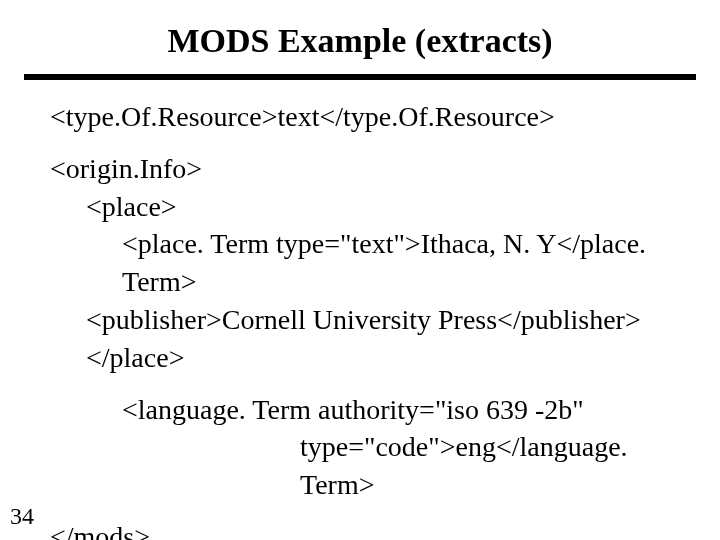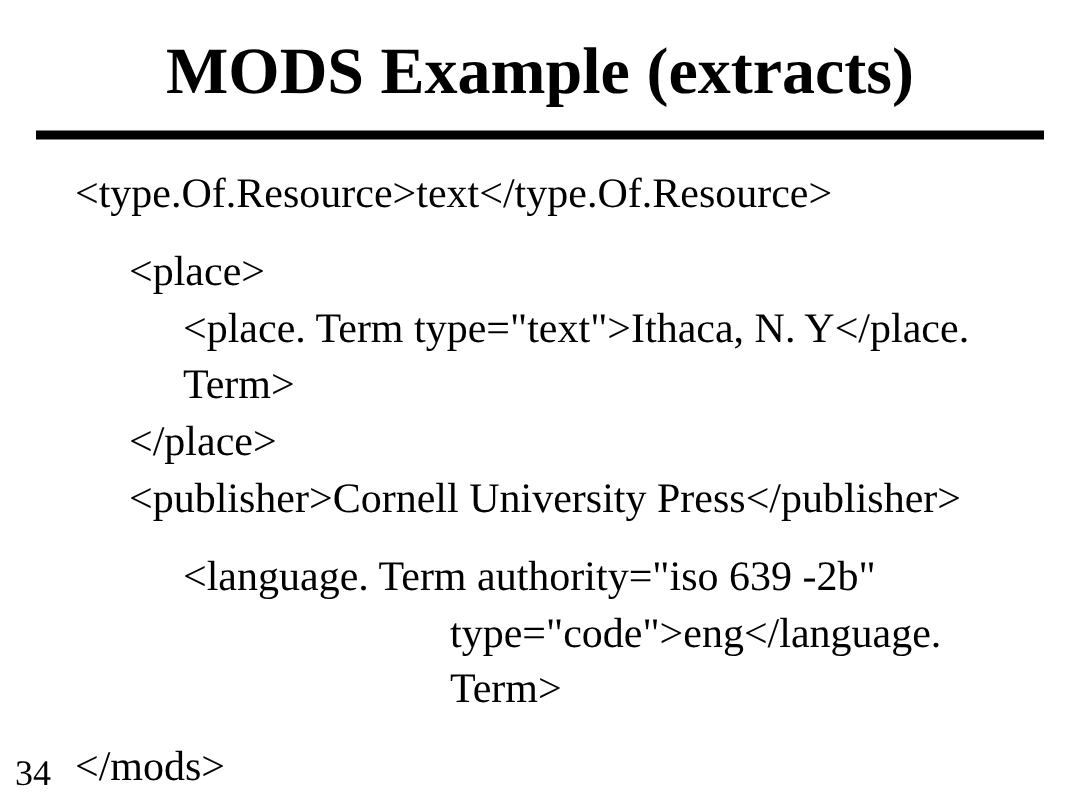--- a/index.html
+++ b/index.html
@@ -12,21 +12,21 @@
     color: #000;
     overflow: hidden;
   }
   .slide {
     position: relative;
     width: 720px;
     height: 540px;
     box-sizing: border-box;
   }
   .title {
-    font-size: 44px;
+    font-size: 34px;
     font-weight: bold;
     text-align: center;
     padding-top: 22px;
     padding-bottom: 14px;
   }
   .rule {
     height: 6px;
     background: #000;
     margin: 0 24px 18px 24px;
   }
@@ -55,24 +55,25 @@
   <div class="title">MODS Example (extracts)</div>
   <div class="rule"></div>
 
   <div class="content">
 
     <div class="block">
       <div>&lt;type.Of.Resource&gt;text&lt;/type.Of.Resource&gt;</div>
     </div>
 
     <div class="block">
+      <div>&lt;origin.Info&gt;</div>
       <div class="indent1">&lt;place&gt;</div>
       <div class="indent2">&lt;place. Term type="text"&gt;Ithaca, N. Y&lt;/place. Term&gt;</div>
+      <div class="indent1">&lt;publisher&gt;Cornell University Press&lt;/publisher&gt;</div>
       <div class="indent1">&lt;/place&gt;</div>
-      <div class="indent1">&lt;publisher&gt;Cornell University Press&lt;/publisher&gt;</div>
     </div>
 
     <div class="block">
       <div class="indent2">&lt;language. Term authority="iso 639 -2b"</div>
       <div class="indent-deep">type="code"&gt;eng&lt;/language. Term&gt;</div>
     </div>
 
     <div class="block">
       <div>&lt;/mods&gt;</div>
     </div>

